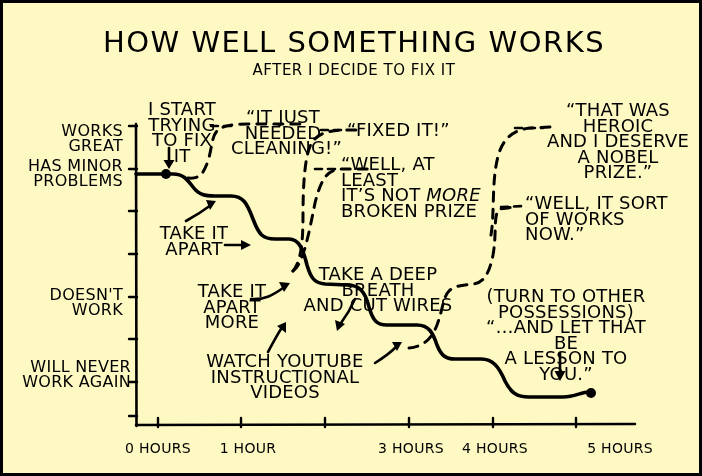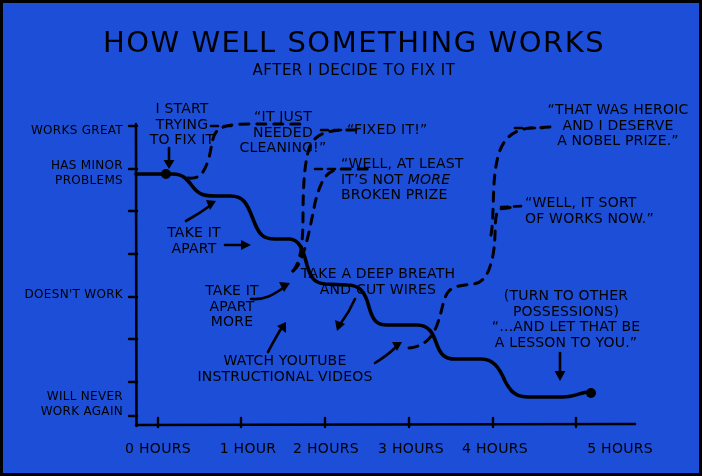--- a/index.html
+++ b/index.html
@@ -4,21 +4,21 @@
 <style>
   html, body {
     margin: 0;
     padding: 0;
     background: #ffffff;
   }
   #page {
     position: relative;
     width: 702px;
     height: 476px;
-    background: #1d4ed8;
+    background: #fef9c3;
     border: 3px solid #000000;
     box-sizing: border-box;
     overflow: hidden;
     font-family: "DejaVu Sans", "Liberation Sans", sans-serif;
   }
   
   #title {
     position: absolute;
     left: 0;
     top: 22px;
@@ -46,37 +46,37 @@
     position: absolute;
     left: 0;
     top: 0;
     width: 702px;
     height: 476px;
   }
   
   .ylabel {
     position: absolute;
     text-align: right;
-    font-size: 12px;
+    font-size: 16px;
     line-height: 15px;
     color: #000;
     letter-spacing: 0.3px;
   }
   .xlabel {
     position: absolute;
     text-align: center;
     font-size: 14px;
     color: #000;
     letter-spacing: 0.3px;
     white-space: nowrap;
   }
   
   .anno {
     position: absolute;
-    font-size: 14px;
+    font-size: 18px;
     line-height: 15.5px;
     color: #000;
     letter-spacing: 0.2px;
     white-space: pre-line;
   }
   .anno.ctr { text-align: center; }
   .anno.lft { text-align: left; }
   .anno em { font-style: italic; }
 </style>
 </head>
@@ -93,28 +93,27 @@
 
   <div class="ylabel" style="left:8px; top:155px; width:112px;">
     <span>HAS MINOR</span><br>
     <span>PROBLEMS</span>
   </div>
 
   <div class="ylabel" style="left:8px; top:244px; width:112px;margin-top:40px;">
     <span>DOESN'T WORK</span>
   </div>
 
-  <div class="ylabel" style="left:8px; top:356px; width:112px;margin-top:30px;">
+  <div class="ylabel" style="left:16px; top:356px; width:112px;">
     <span>WILL NEVER</span><br>
     <span>WORK AGAIN</span>
   </div>
 
   <div class="xlabel" style="left:110px; top:437px; width:90px;">0 HOURS</div>
   <div class="xlabel" style="left:200px; top:437px; width:90px;">1 HOUR</div>
-  <div class="xlabel" style="left:278px; top:437px; width:90px;">2 HOURS</div>
   <div class="xlabel" style="left:363px; top:437px; width:90px;">3 HOURS</div>
   <div class="xlabel" style="left:447px; top:437px; width:90px;">4 HOURS</div>
   <div class="xlabel" style="left:560px; top:437px; width:90px;text-align:right;">5 HOURS</div>
 
   <div class="anno ctr" style="left:140px; top:98px; width:78px;">I START
 TRYING
 TO FIX IT</div>
 
   <div class="anno ctr" style="left:228px; top:106px; width:104px;">“IT JUST
 NEEDED

